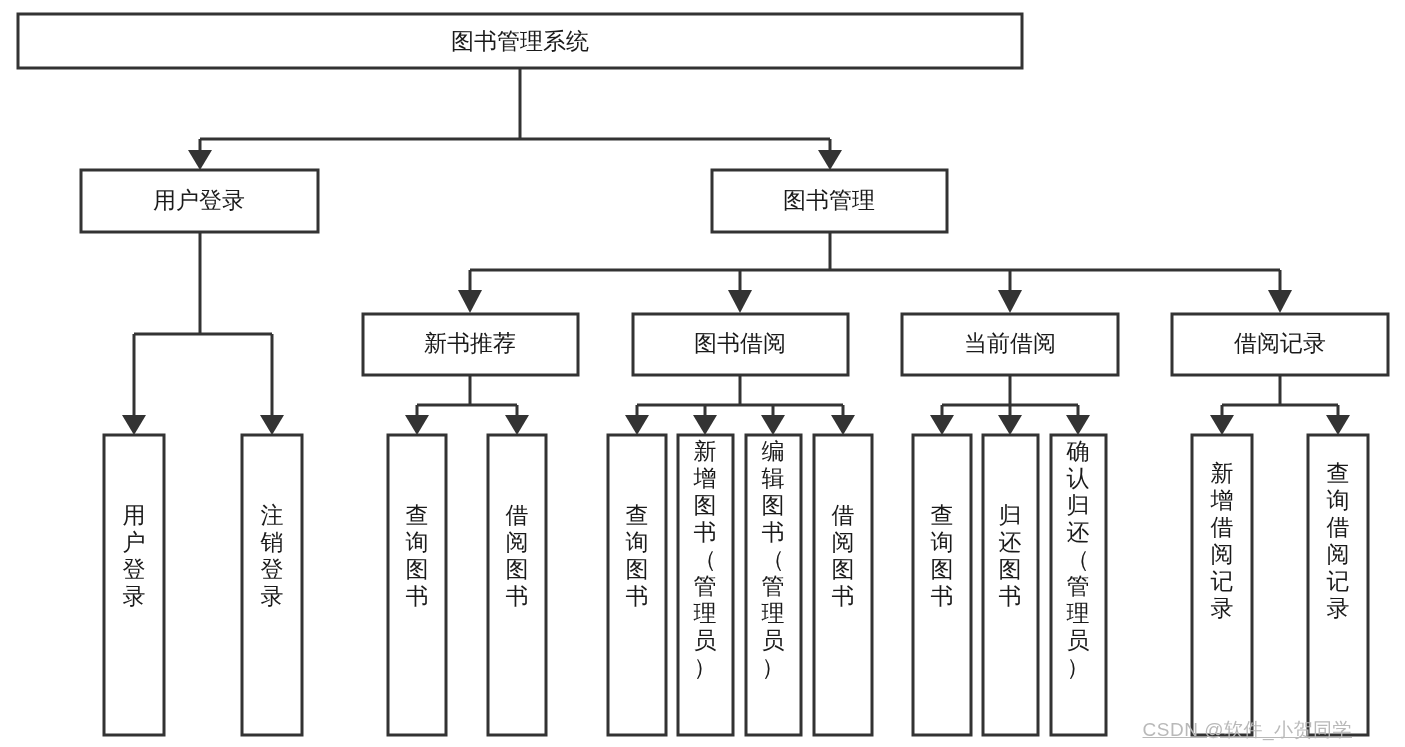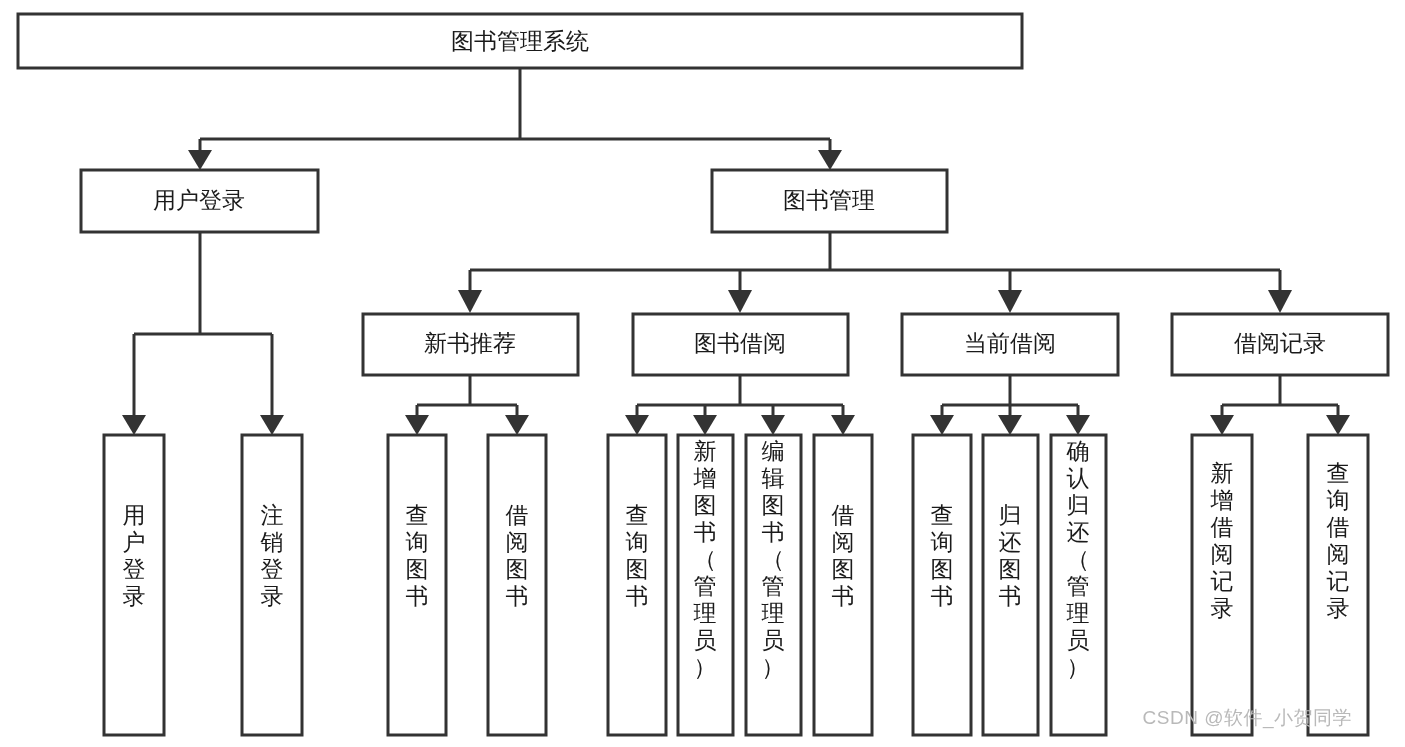--- a/index.html
+++ b/index.html
@@ -50,26 +50,27 @@
   }
   .node-label-v {
     font-family: "Liberation Sans", "DejaVu Sans", sans-serif;
     font-size: 23px;
     fill: #1a1a1a;
     text-anchor: middle;
   }
   .watermark-text {
     position: absolute;
     right: 10px;
-    bottom: 16px;
+    bottom: 4px;
     font-family: "Liberation Sans", "DejaVu Sans", sans-serif;
     font-size: 19px;
     color: #b9b9b9;
     white-space: nowrap;
     letter-spacing: 0.5px;
+    text-decoration: underline;
   }
 </style>
 </head>
 <body>
 
 <div id="diagram-root">
 
   <svg id="tree-svg" viewBox="0 0 1405 747">
 
     <g>

